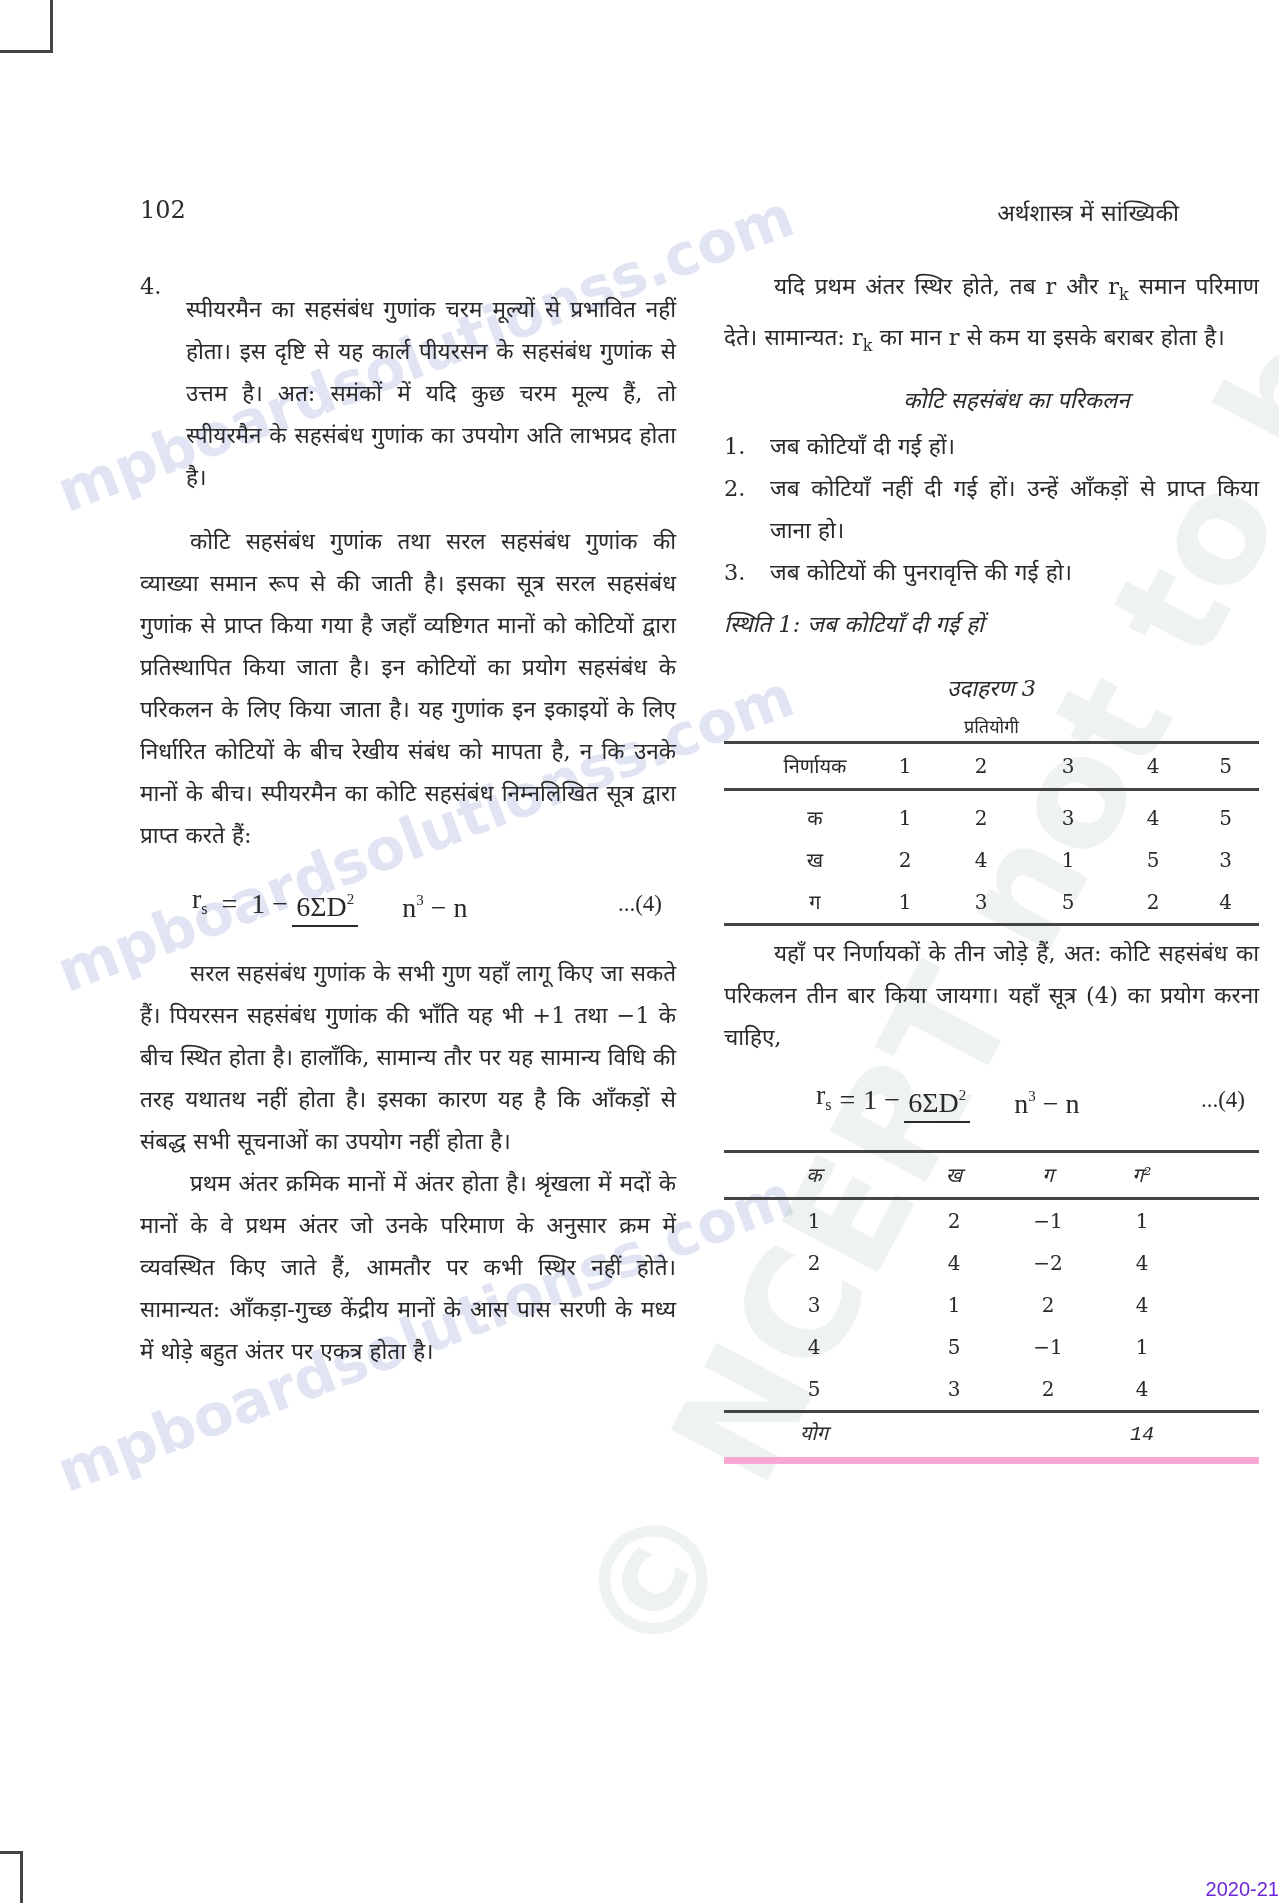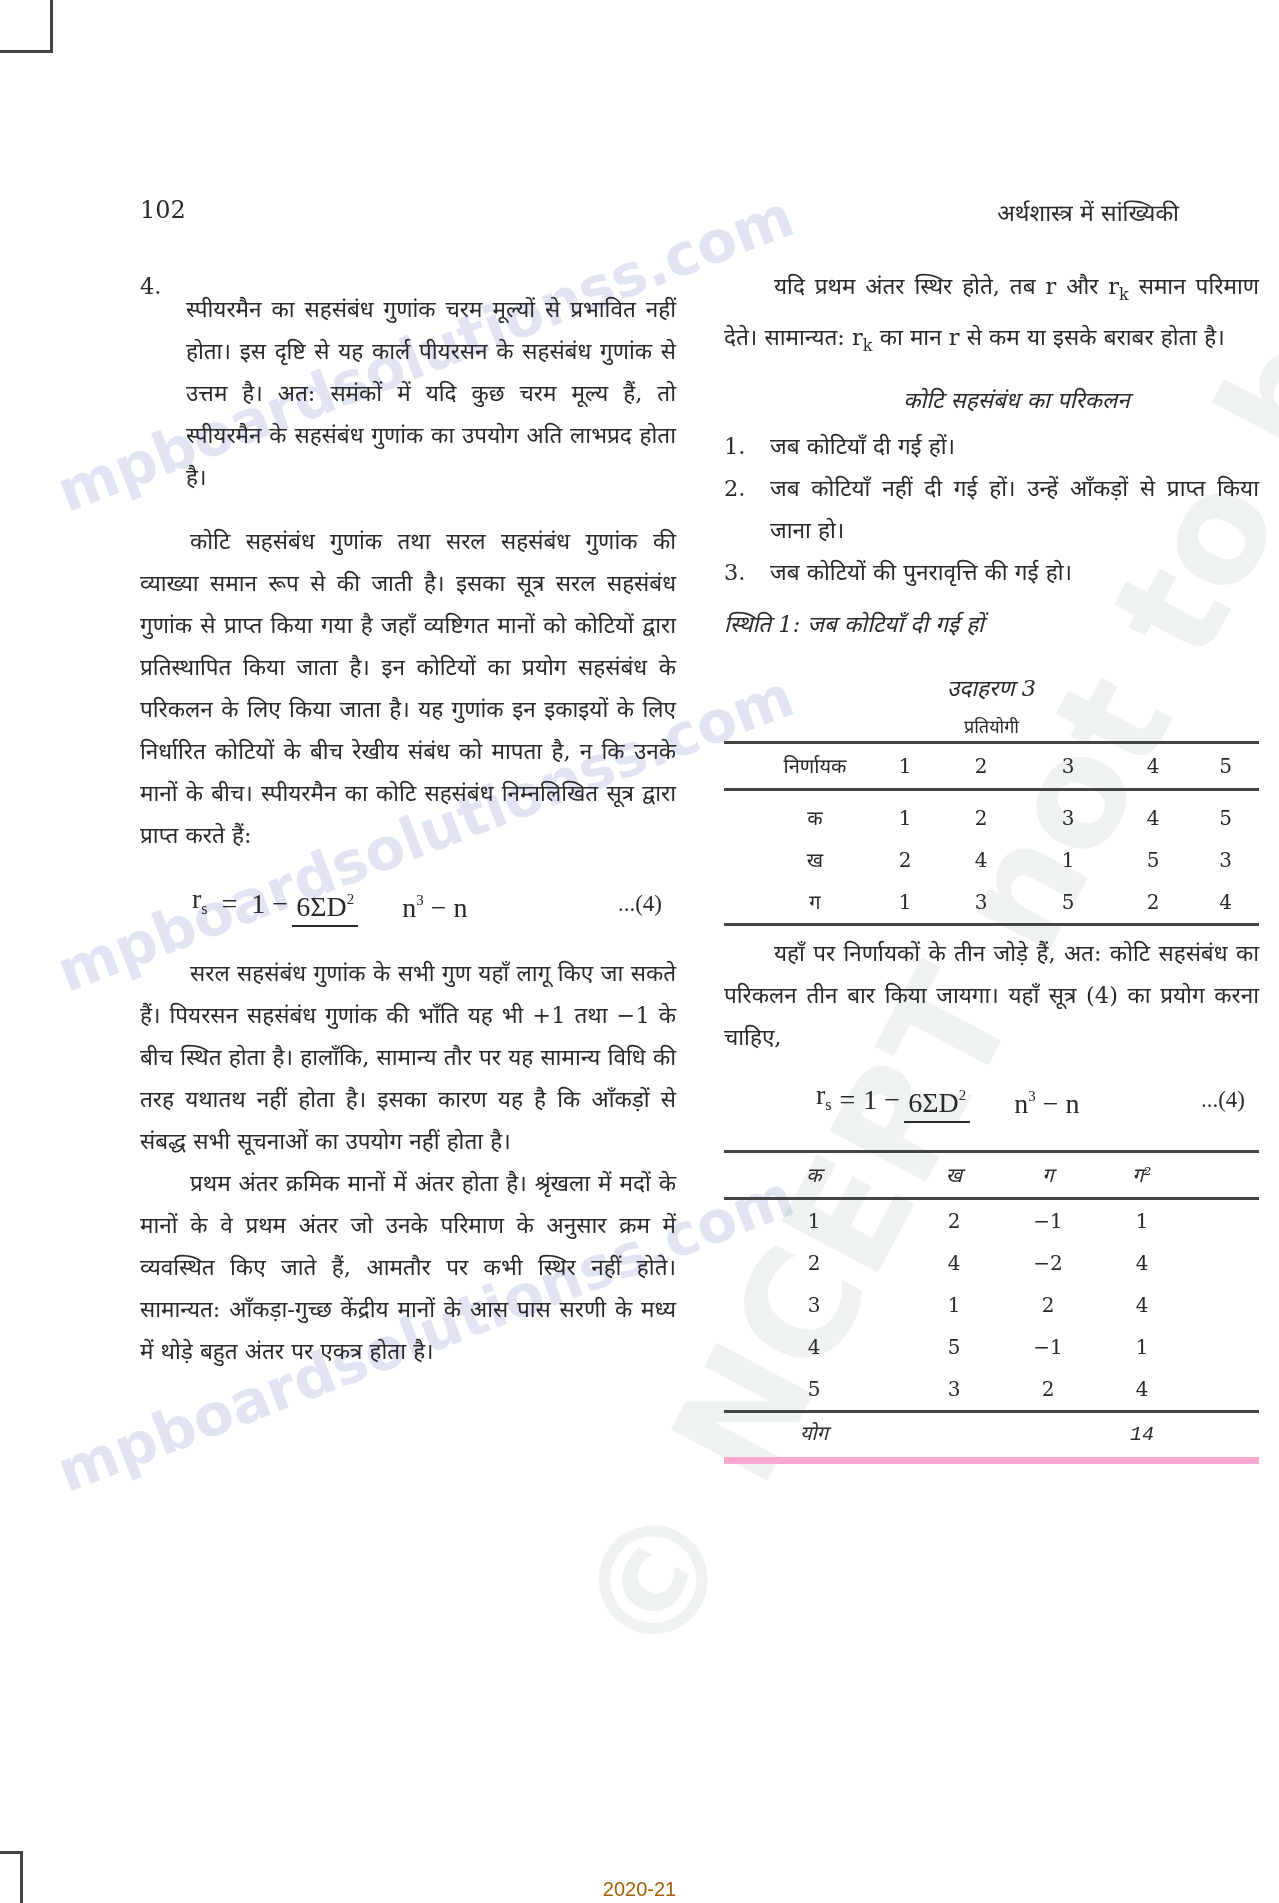--- a/index.html
+++ b/index.html
@@ -56,22 +56,22 @@
   .rank-table thead th { height: 44px; }
   .rank-table tbody tr:first-child td { padding-top: 6px; }
 
   .calc-table { margin-top: 8px; }
   .calc-table th, .calc-table td { font-weight: normal; text-align: center; padding: 0; height: 35px; }
   .calc-table thead tr { border-top: 3px solid #444; border-bottom: 3px solid #444; }
   .calc-table thead th { height: 44px; font-style: italic; }
   .calc-table tfoot tr { border-top: 3px solid #444; border-bottom: 7px solid #f9a8d4; font-family: Liberation Mono, monospace; }
   .calc-table tfoot td { height: 44px; font-style: italic; }
 
-  .footer-year { position: absolute; left: 0; width: 1279px; top: 1878px; text-align: center;
-    font-family: "Liberation Sans", sans-serif; font-size: 20px; color: #a16207; }
+  .footer-year { position: absolute; left: 0; width: 1279px; top: 1878px; text-align: right;
+    font-family: "Liberation Sans", sans-serif; font-size: 20px; color: #6d28d9; }
 </style>
 </head>
 <body>
 
 <div class="crop-mark crop-tl"></div>
 <div class="crop-mark crop-bl"></div>
 
 <div class="watermark" style="left:60px; top:460px; transform: rotate(-21deg);">mpboardsolutionss.com</div>
 <div class="watermark" style="left:60px; top:940px; transform: rotate(-21deg);">mpboardsolutionss.com</div>
 <div class="watermark" style="left:60px; top:1440px; transform: rotate(-21deg);">mpboardsolutionss.com</div>

